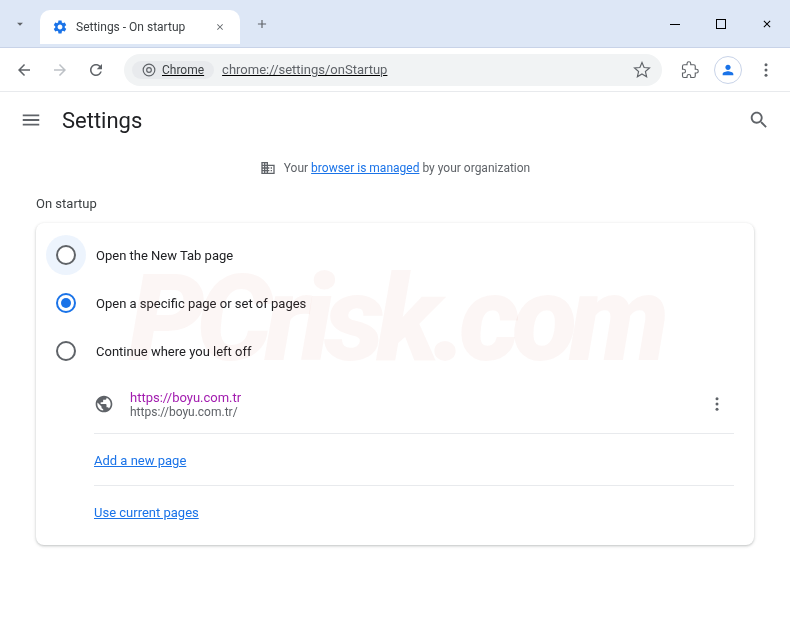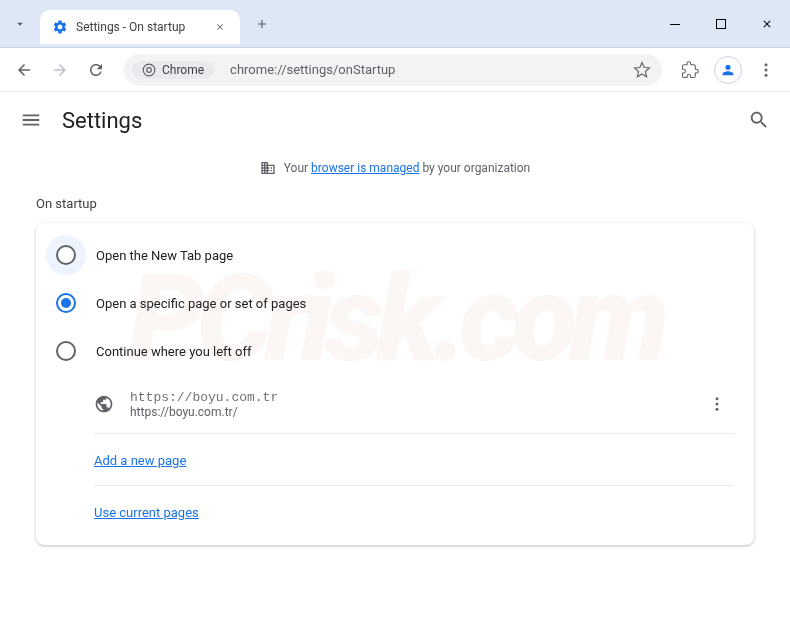--- a/index.html
+++ b/index.html
@@ -13,21 +13,21 @@
     .tab-title { font-size: 12px; color: #3c4043; flex: 1; }
     .tab-close { width: 16px; height: 16px; display: flex; align-items: center; justify-content: center; cursor: pointer; color: #5f6368; }
     .new-tab { width: 28px; height: 28px; display: flex; align-items: center; justify-content: center; margin-left: 8px; cursor: pointer; color: #5f6368; }
     .window-controls { margin-left: auto; display: flex; gap: 0; }
     .win-btn { width: 46px; height: 40px; display: flex; align-items: center; justify-content: center; cursor: pointer; color: #000; }
     
     
     .toolbar { height: 44px; background: #fff; display: flex; align-items: center; padding: 0 8px; gap: 4px; border-bottom: 1px solid #e8eaed; }
     .nav-btn { width: 32px; height: 32px; display: flex; align-items: center; justify-content: center; border-radius: 50%; cursor: pointer; color: #5f6368; }
     .nav-btn.disabled { color: #bdc1c6; cursor: default; }
-    .address-bar { flex: 1; height: 32px; background: #f1f3f4; border-radius: 16px; display: flex; align-items: center; padding: 0 8px; margin: 0 8px; gap: 16px; }
+    .address-bar { flex: 1; height: 32px; background: #f1f3f4; border-radius: 16px; display: flex; align-items: center; padding: 0 8px; margin: 0 8px; gap: 8px; text-decoration: underline; }
     .chrome-chip { background: #e8eaed; border-radius: 12px; padding: 2px 10px; display: flex; align-items: center; gap: 6px; font-size: 12px; color: #3c4043; }
     .url-text { font-size: 13px; color: #5f6368; flex: 1; }
     .toolbar-icon { width: 32px; height: 32px; display: flex; align-items: center; justify-content: center; cursor: pointer; color: #5f6368; border-radius: 50%; }
     .profile-btn { width: 28px; height: 28px; border-radius: 50%; border: 1.5px solid #c8d3e8; display: flex; align-items: center; justify-content: center; color: #1a73e8; cursor: pointer; margin: 0 4px; }
     
     
     .settings-header { height: 56px; display: flex; align-items: center; padding: 0 20px; gap: 20px; }
     .hamburger { cursor: pointer; color: #5f6368; }
     .settings-title { font-size: 22px; color: #202124; font-weight: 400; }
     .search-btn { margin-left: auto; cursor: pointer; color: #5f6368; }
@@ -43,21 +43,21 @@
     .radio-row { display: flex; align-items: center; padding: 14px 20px; gap: 20px; cursor: pointer; }
     .radio { width: 20px; height: 20px; border: 2px solid #5f6368; border-radius: 50%; display: flex; align-items: center; justify-content: center; flex-shrink: 0; }
     .radio.selected { border-color: #1a73e8; }
     .radio.selected::after { content: ''; width: 10px; height: 10px; background: #1a73e8; border-radius: 50%; }
     .radio.hover-halo { box-shadow: 0 0 0 10px rgba(26,115,232,0.08); }
     .radio-label { font-size: 13px; color: #202124; }
     
     .page-row { display: flex; align-items: center; padding: 12px 20px 12px 58px; gap: 16px; }
     .globe-icon { color: #5f6368; flex-shrink: 0; }
     .page-info { flex: 1; }
-    .page-title { font-size: 13px; color: #737373; font-family: Liberation Mono, monospace; }
+    .page-title { font-size: 13px; color: #a21caf; }
     .page-url { font-size: 12px; color: #5f6368; }
     .more-btn { cursor: pointer; color: #5f6368; padding: 8px; }
     
     .divider { height: 1px; background: #e8eaed; margin: 0 20px 0 58px; }
     .link-row { padding: 16px 20px 16px 58px; }
     .link-text { font-size: 13px; color: #1a73e8; text-decoration: underline; cursor: pointer; }
     
     
     .watermark { position: absolute; top: 50%; left: 50%; transform: translate(-50%, -50%); font-size: 120px; font-weight: 900; color: rgba(200,70,50,0.05); white-space: nowrap; pointer-events: none; font-style: italic; letter-spacing: -8px; }
     

